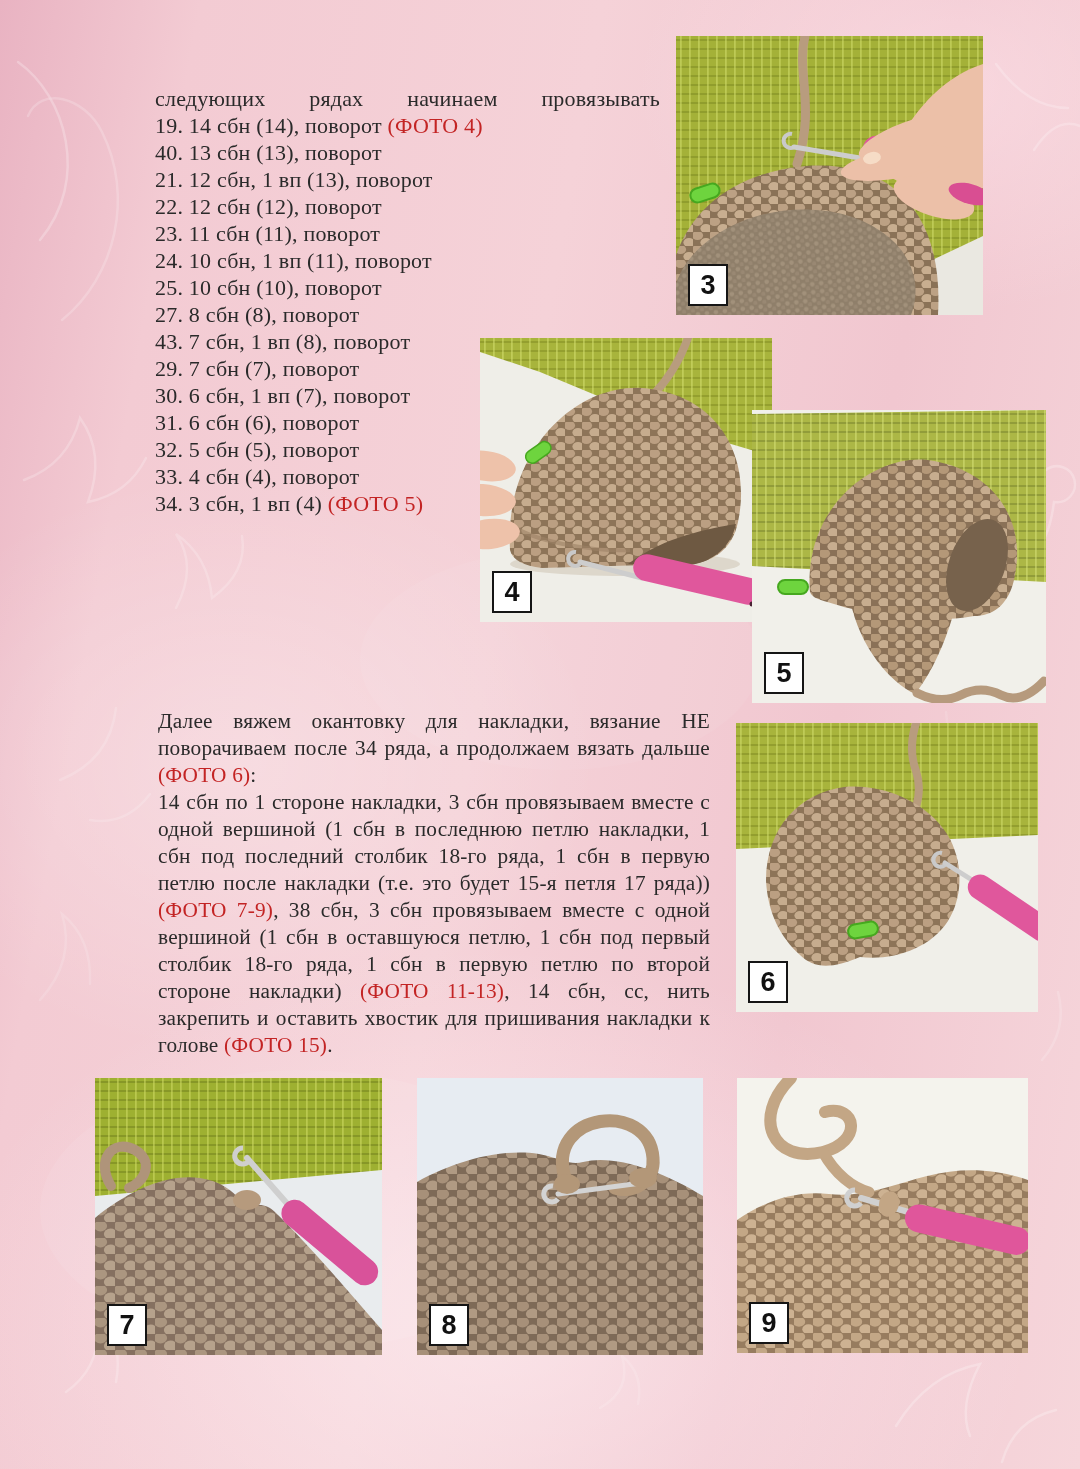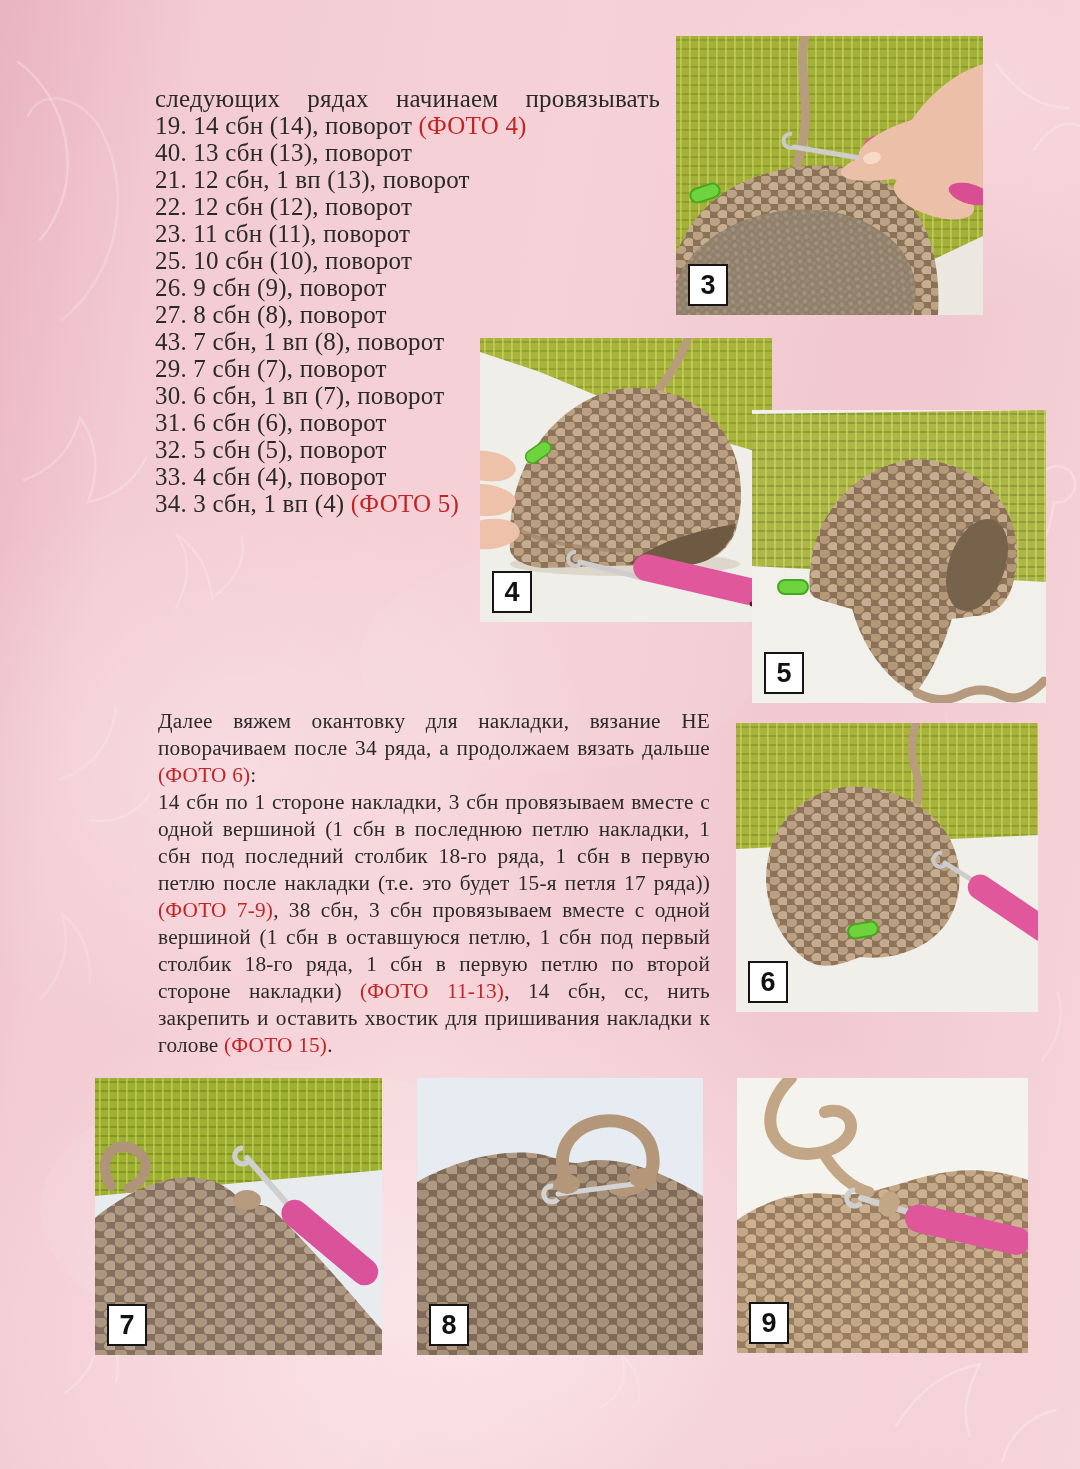--- a/index.html
+++ b/index.html
@@ -10,21 +10,21 @@
       radial-gradient(ellipse 760px 520px at 45% 90%, rgba(255,242,245,.6), rgba(255,242,245,0) 72%),
       radial-gradient(ellipse 520px 420px at 22% 52%, rgba(255,255,255,.28), rgba(255,255,255,0) 70%),
       radial-gradient(ellipse 420px 300px at 88% 6%, rgba(255,230,236,.5), rgba(255,230,236,0) 75%),
       linear-gradient(100deg, #e9b3c2, #f3cbd3 15%, #f5d2d8 45%, #f1c7d0 72%, #f6d6db 100%);
     font-family:"Liberation Serif", serif;
   }
   .bg-decor { position:absolute; left:0; top:0; z-index:0; pointer-events:none; }
 
   
   .tb1 { position:absolute; left:155px; top:85px; width:505px; z-index:2;
-         font-size:25px; line-height:27px; color:#2a2a2a; letter-spacing:.2px; }
+         font-size:22px; line-height:27px; color:#2a2a2a; letter-spacing:.2px; }
   .tb1 .just-last { text-align:justify; text-align-last:justify; }
   .tb2 { position:absolute; left:158px; top:708px; width:552px; z-index:2;
          font-size:21.3px; line-height:27px; color:#2a2a2a; letter-spacing:.2px; }
   .tb2 p { margin:0; text-align:justify; }
   .red { color:#c32424;margin-top:16px; }
 
   
   .photo { position:absolute; margin:0; padding:0; z-index:1; }
   .photo svg { display:block; width:100%; height:100%; }
   .plabel {
@@ -59,22 +59,22 @@
     <ellipse cx="560" cy="660" rx="200" ry="110" fill="#ffffff" opacity="0.06"></ellipse>
   </svg>
 
   <div class="tb1">
     <div class="just-last">следующих рядах начинаем провязывать</div>
     <div class="row"><span>19. 14 сбн (14), поворот </span><span class="red">(ФОТО 4)</span></div>
     <div class="row"><span>40. 13 сбн (13), поворот</span></div>
     <div class="row"><span>21. 12 сбн, 1 вп (13), поворот</span></div>
     <div class="row"><span>22. 12 сбн (12), поворот</span></div>
     <div class="row"><span>23. 11 сбн (11), поворот</span></div>
+    <div class="row"><span>24. 10 сбн, 1 вп (11), поворот</span></div>
     <div class="row"><span>25. 10 сбн (10), поворот</span></div>
-    <div class="row"><span>26. 9 сбн (9), поворот</span></div>
     <div class="row"><span>27. 8 сбн (8), поворот</span></div>
     <div class="row"><span>43. 7 сбн, 1 вп (8), поворот</span></div>
     <div class="row"><span>29. 7 сбн (7), поворот</span></div>
     <div class="row"><span>30. 6 сбн, 1 вп (7), поворот</span></div>
     <div class="row"><span>31. 6 сбн (6), поворот</span></div>
     <div class="row"><span>32. 5 сбн (5), поворот</span></div>
     <div class="row"><span>33. 4 сбн (4), поворот</span></div>
     <div class="row"><span>34. 3 сбн, 1 вп (4) </span><span class="red">(ФОТО 5)</span></div>
   </div>
 

